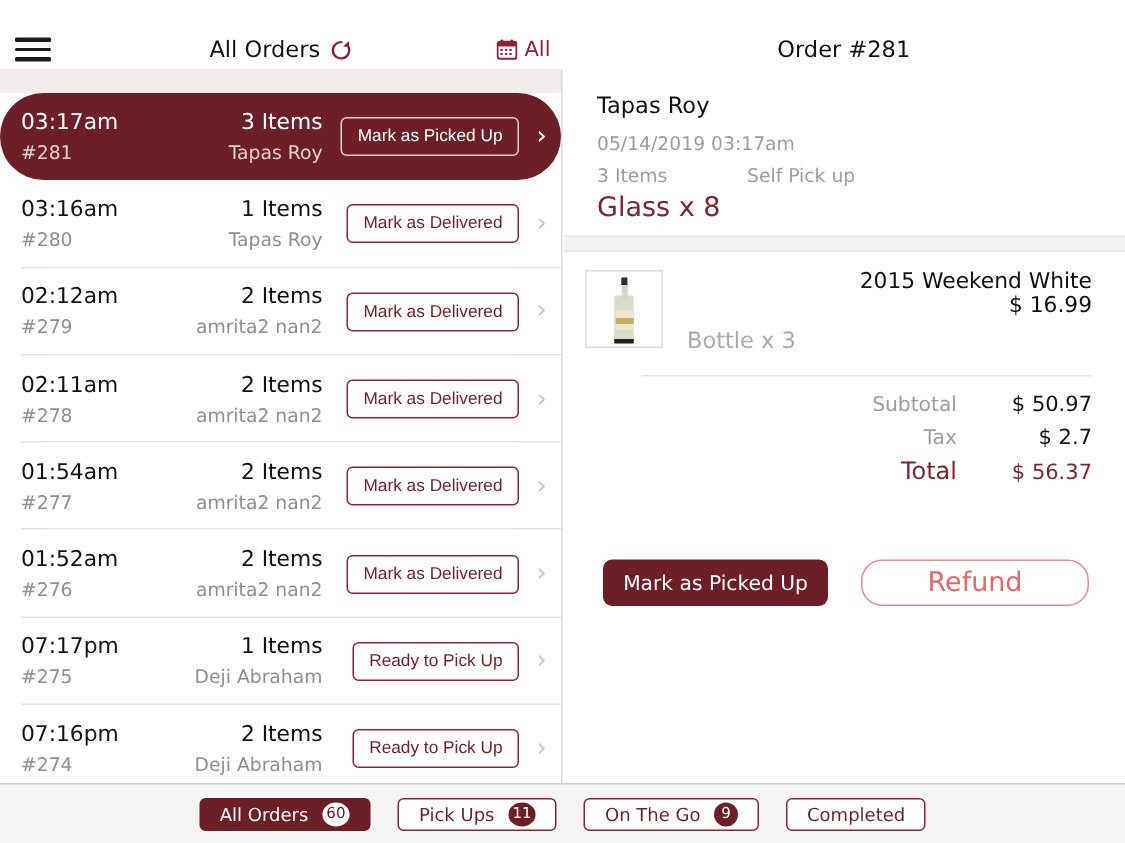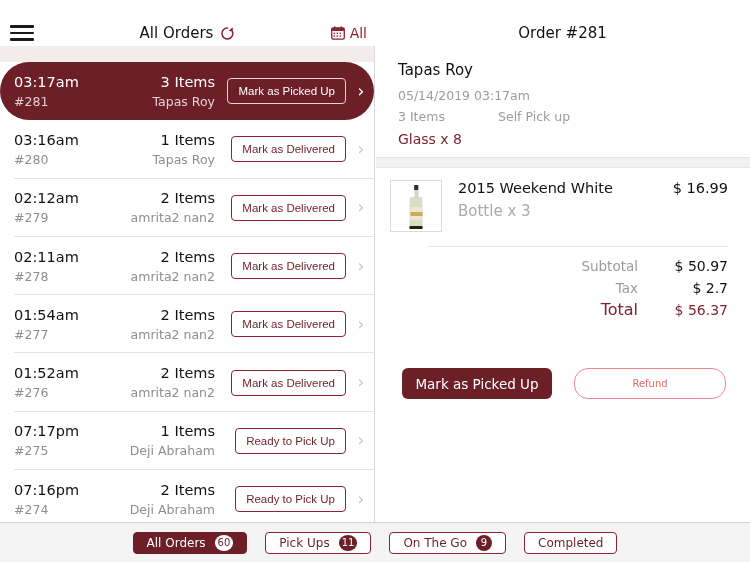--- a/index.html
+++ b/index.html
@@ -102,54 +102,54 @@
 
   
   .detail{
     position:absolute; top:46px; left:376px; width:374px; height:476px; background:#fff;
   }
   .detail-head{ padding:14px 22px 8px 22px; }
   .d-cust{ font-size:15px; color:#111; line-height:21px; }
   .d-date{ font-size:12.5px; color:#9c9c9c; line-height:19px; margin-top:5px; }
   .d-meta{ display:flex; font-size:12.5px; color:#9c9c9c; line-height:19px; margin-top:2px; }
   .d-meta .m1{ width:100px; }
-  .d-glass{ font-size:14px; color:#7d2430; line-height:20px; margin-top:3px; }
+  .d-glass{ font-size:18px; color:#7d2430; line-height:20px; margin-top:3px; }
   .band{ height:11px; background:#f2f2f2; border-top:1px solid #e6e6e6; border-bottom:1px solid #e6e6e6; }
   .item-row{ display:flex; align-items:flex-start; padding:12px 22px 0 14px; }
   .thumb{
     width:52px; height:52px; border:1px solid #dcdcdc; background:#fff;
     position:relative; overflow:hidden; flex:none;
   }
   .bottle{ position:absolute; left:50%; top:4px; transform:translateX(-50%); width:13px; height:44px; }
   .bottle .neck{ position:absolute; left:50%; transform:translateX(-50%); top:0; width:4px; height:14px; background:#cfd8c4; border-radius:1px 1px 0 0;}
   .bottle .cap{ position:absolute; left:50%; transform:translateX(-50%); top:0; width:4.6px; height:5px; background:#2e2e2e;}
   .bottle .body{ position:absolute; left:0; top:12px; width:13px; height:32px; background:#d7dec8; border-radius:2px 2px 1px 1px;}
   .bottle .label{ position:absolute; left:0.5px; top:22px; width:12px; height:13px; background:#efe6cf;}
   .bottle .label2{ position:absolute; left:0.5px; top:27px; width:12px; height:4px; background:#c9ad5e;}
   .bottle .base{ position:absolute; left:0; bottom:0; width:13px; height:3px; background:#1f1f1f;}
   .item-info{ flex:1; padding-left:16px; }
-  .item-line{ display:flex; align-items:flex-end; }
+  .item-line{ display:flex; align-items:flex-end;flex-direction:column; }
   .item-name{ font-size:14.5px; color:#111; flex:1; }
   .item-price{ font-size:14.5px; color:#111; }
   .item-sub{ font-size:15px; color:#aaaaaa; margin-top:6px; }
   .item-rule{ margin:14px 22px 0 52px; height:1px; background:#e6e6e6; }
   .totals{ padding:8px 22px 0 0; }
   .tot-row{ display:flex; justify-content:flex-end; align-items:baseline; line-height:22px; }
   .tot-label{ width:120px; text-align:right; font-size:13.5px; color:#9c9c9c; padding-right:18px; }
   .tot-val{ width:72px; text-align:right; font-size:14px; color:#111; }
   .tot-row.total .tot-label{ color:#7d2430; font-size:16px; }
   .tot-row.total .tot-val{ color:#7d2430; }
   .d-actions{ display:flex; gap:22px; padding:47px 24px 0 26px; }
   .btn-primary{
     flex:1; background:#6d1f27; color:#fff; border:none; border-radius:6px;
     height:31px; font-size:13.5px; cursor:pointer; font-family:inherit;
   }
   .btn-outline{
     flex:1; background:#fff; color:#e2696a; border:1px solid #e98a8a; border-radius:14px;
-    height:31px; font-size:10px; cursor:pointer; font-family:inherit;
+    height:31px; font-size:18px; cursor:pointer; font-family:inherit;
   }
 
   
   .tabbar{
     position:absolute; left:0; bottom:0; width:750px; height:40px;
     background:#f4f4f4; border-top:1px solid #d2d2d2;
     display:flex; align-items:center; justify-content:center; gap:18px;
   }
   .tab{
     display:flex; align-items:center; gap:9px; background:#fff; border:1px solid #8d2230;

